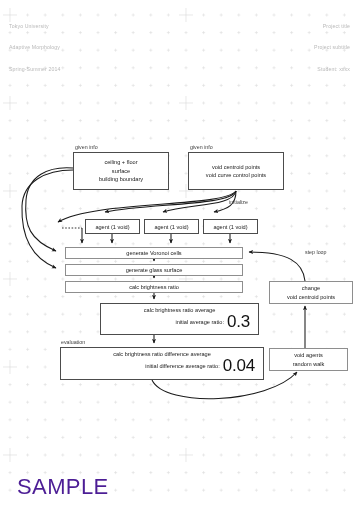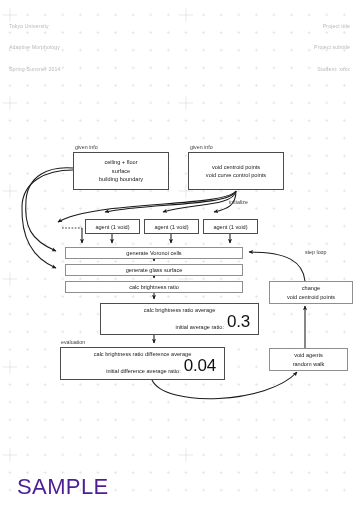--- a/index.html
+++ b/index.html
@@ -64,24 +64,24 @@
   #agent-1{left:85px;}
   #agent-2{left:144px;}
   #agent-3{left:203px;}
 
   #bar-voronoi{left:65px;top:247px;width:178px;height:12px;}
   #bar-glass{left:65px;top:264px;width:178px;height:12px;}
   #bar-bright{left:65px;top:281px;width:178px;height:12px;}
   .bar span{font-size:5.6px;}
 
   #box-avg{left:100px;top:303px;width:159px;height:32px;}
-  #box-diff{left:60px;top:347px;width:165px;height:33px;}
+  #box-diff{left:60px;top:347px;width:204px;height:33px;}
 
   .valrow{
-    display:flex;align-items:flex-end;justify-content:flex-end;
+    display:flex;align-items:center;justify-content:flex-end;
     width:100%;box-sizing:border-box;padding-right:8px;gap:3px;
   }
   .vlabel{font-size:5.6px;color:#1a1a1a;}
   .vnum{font-size:17px;line-height:17px;color:#111;letter-spacing:-.2px;}
   .toprow{
     width:100%;box-sizing:border-box;text-align:center;
     font-size:5.6px;margin-top:3px;
   }
   #cap-eval{left:61px;top:339px;}
   #cap-steploop{left:305px;top:249px;}

